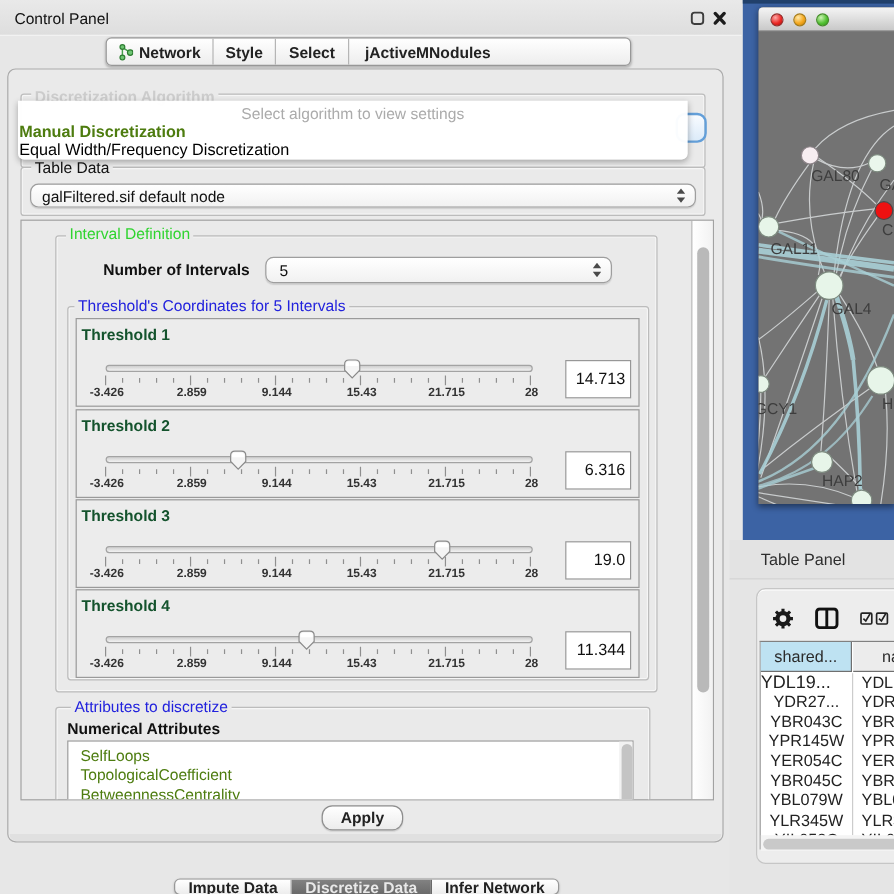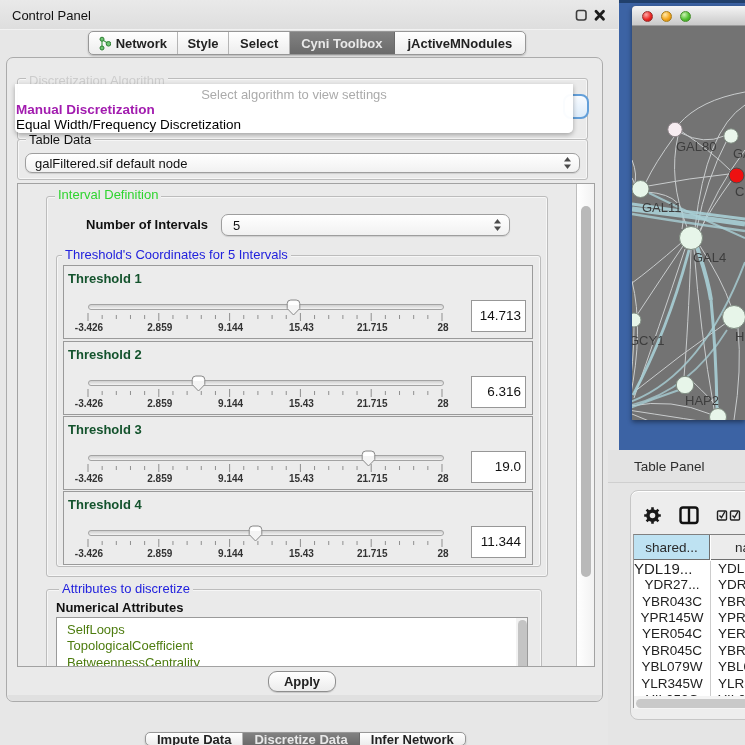--- a/index.html
+++ b/index.html
@@ -56,27 +56,26 @@
 
 <div class="seg" style="left:88px;top:31px;width:438px">
   <div class="s" style="width:89px"><svg width="12" height="15" style="margin-right:5px">
         <path d="M3,5 L3,11 M4.5,4.5 L8.5,7" stroke="#46a04c" stroke-width="1.2" fill="none"></path>
         <circle cx="3" cy="3.2" r="2" fill="#6ec573" stroke="#2e7d32" stroke-width="1"></circle>
         <circle cx="3" cy="12" r="2" fill="#6ec573" stroke="#2e7d32" stroke-width="1"></circle>
         <circle cx="9.5" cy="7.8" r="2.3" fill="#6ec573" stroke="#2e7d32" stroke-width="1"></circle>
       </svg>Network</div>
   <div class="s" style="width:52px">Style</div>
   <div class="s" style="width:61px">Select</div>
-  <div class="s sel" style="width:105px">Cyni Toolbox</div>
   <div class="s" style="width:131px">jActiveMNodules</div>
 </div>
 <div id="panel">
 
   <div class="group" style="left:10px;top:20px;width:571px;height:62px"></div>
-  <div class="glab" style="left:19px;top:16px;color:#cccccc;font-weight:normal">Discretization Algorithm</div>
+  <div class="glab" style="left:19px;top:16px;color:#cccccc;font-weight:bold">Discretization Algorithm</div>
 
   <div class="abs" style="left:556px;top:36px;width:26px;height:25px;border:2.5px solid #639fd9;border-radius:8px;background:linear-gradient(#f8fbff,#dcebf9)"></div>
 
   <div class="group" style="left:10px;top:81px;width:571px;height:41px"></div>
   <div class="glab" style="left:19px;top:75px;color:#111">Table Data</div>
   <div class="combo" style="left:18px;top:95px;width:555px;height:20px;padding-left:9px">galFiltered.sif default node
     <svg class="arrows" width="9" height="14">
         <path d="M4.5,1 L8,5.5 L1,5.5 Z" fill="#4a4a4a"></path>
         <path d="M4.5,13 L1,8.5 L8,8.5 Z" fill="#4a4a4a"></path>
       </svg>
@@ -179,21 +178,21 @@
     <div class="abs" style="left:499.5px;top:436px;width:9px;height:56px;background:#c4c4c4;border-radius:4.5px"></div>
     <div id="vtrack"></div>
       <div id="vthumb"></div>
   </div>
   <div class="btn" style="left:261px;top:613px;width:68px;height:21px;line-height:19px">Apply</div>
   <div class="abs" style="left:1px;top:637px;width:593px;height:6px;background:#e0e0e0;border-radius:0 0 6px 6px"></div>
 </div>
 
 <div id="popup">
   <div class="abs" style="left:0;top:3px;width:100%;text-align:center;font-size:13px;color:#ababab">Select algorithm to view settings</div>
-  <div class="abs" style="left:1px;top:18px;font-size:13.5px;font-weight:bold;color:#a21caf">Manual Discretization</div>
+  <div class="abs" style="left:1px;top:18px;font-size:13.5px;font-weight:bold;color:#4d7c0f">Manual Discretization</div>
   <div class="abs" style="left:1px;top:33px;font-size:13.5px;color:#000">Equal Width/Frequency Discretization</div>
 </div>
 
 <div class="seg" style="left:145px;top:732px;width:321px;height:14px">
   <div class="s" style="width:98px">Impute Data</div>
   <div class="s sel" style="width:117px">Discretize Data</div>
   <div class="s" style="width:106px">Infer Network</div>
 </div>
 
 <div id="netframe">

